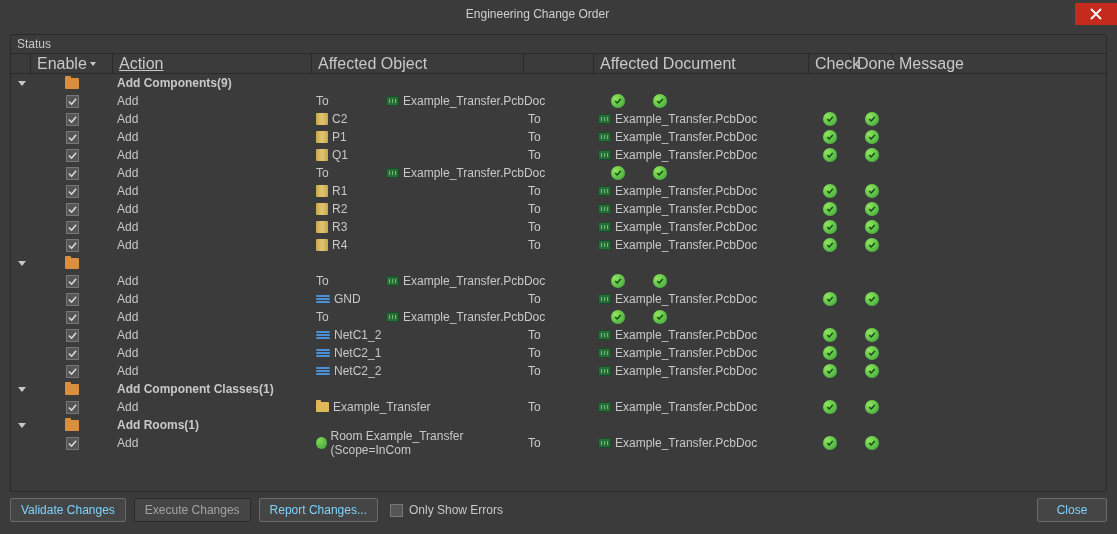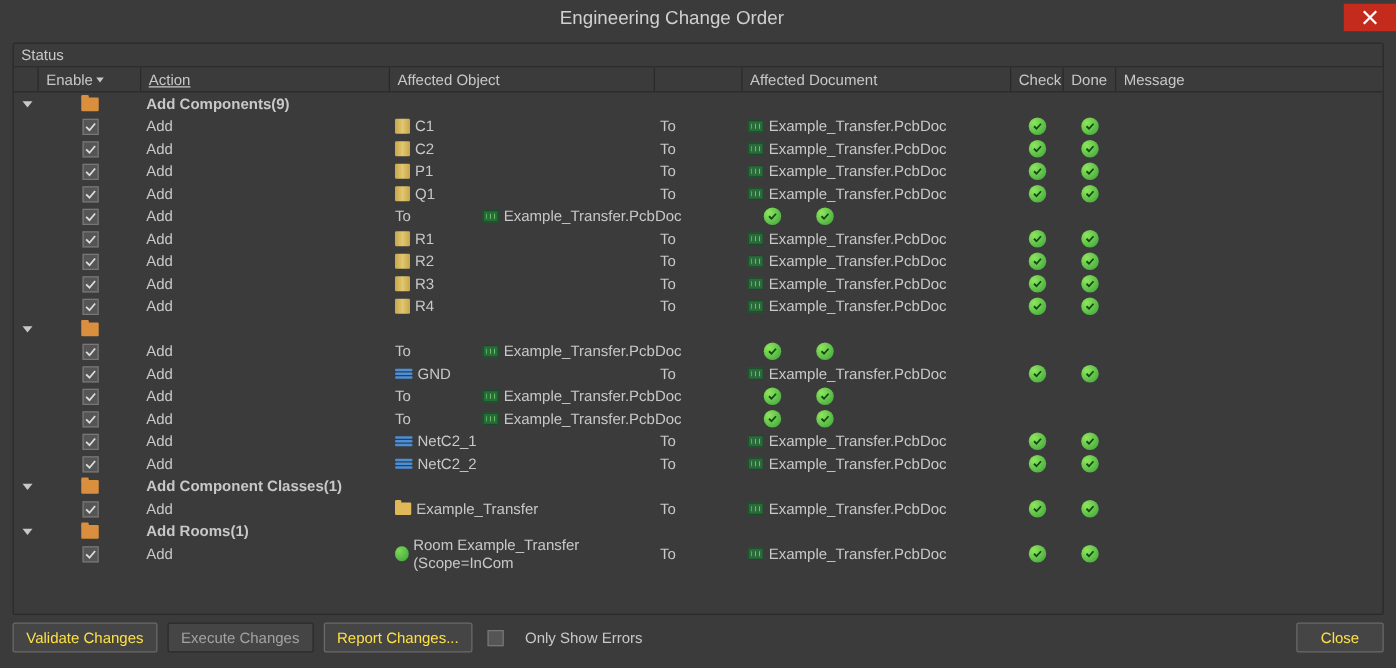--- a/index.html
+++ b/index.html
@@ -1,33 +1,33 @@
 <!DOCTYPE html>
 <html><head>
 <meta charset="utf-8">
 <style>
   * { margin: 0; padding: 0; box-sizing: border-box; font-family: "Segoe UI", Tahoma, sans-serif; }
   body { background: #3b3b3b; width: 1117px; height: 534px; overflow: hidden; color: #c8c8c8; font-size: 12px; }
 
   
   .titlebar { height: 28px; background: #3b3b3b; display: flex; align-items: center; position: relative; }
-  .title { flex: 1; text-align: center; color: #d0d0d0; font-size: 15px; }
+  .title { flex: 1; text-align: center; color: #d0d0d0; font-size: 12px; }
   .closebtn { width: 42px; height: 22px; background: #c42b1c; display: flex; align-items: center; justify-content: center; color: #fff; margin-right: 0; }
   .closebtn svg { width: 12px; height: 12px; }
 
   
   .frame { margin: 6px 10px 0 10px; border: 1px solid #2a2a2a; height: 458px; background: #3b3b3b; border-radius: 2px; }
 
   .headerrow { display: flex; height: 19px; border-bottom: 1px solid #2a2a2a; }
   .headerrow .hcell { padding: 2px 6px; color: #c8c8c8; font-size: 12px; }
   .modcell { width: 780px; border-right: 1px solid #2a2a2a; }
   .statcell { flex: 1; }
 
   .colrow { display: flex; height: 20px; border-bottom: 1px solid #2a2a2a; background: #3b3b3b; }
-  .col { padding: 2px 6px; color: #c8c8c8; font-size: 12px; border-right: 1px solid #2a2a2a; display: flex; align-items: center; }
+  .col { padding: 2px 6px; color: #c8c8c8; font-size: 16px; border-right: 1px solid #2a2a2a; display: flex; align-items: center; }
   .col-expand { width: 20px; }
   .col-enable { width: 82px; display:flex; align-items:center; gap:3px;}
   .col-action { width: 199px; text-decoration: underline; }
   .col-object { width: 212px; }
   .col-blank { width: 70px; }
   .col-document { width: 215px; }
   .col-check { width: 42px; }
   .col-done { width: 42px; }
   .col-message { flex: 1; border-right: none; }
 
@@ -63,24 +63,24 @@
   .class-icon::before{content:"";position:absolute;top:-2px;left:0;width:5px;height:3px;background:#e0b85a;border-radius:1px 1px 0 0;}
   .room-icon { width:12px;height:12px; border-radius:50%; background: radial-gradient(circle at 30% 30%, #7ed957, #3aa23a);}
   .pcb-icon { width:13px; height:10px; background:#2a6b3a; border:1px solid #1a4a2a; position:relative;}
   .pcb-icon::after{content:"";position:absolute;inset:2px;background:repeating-linear-gradient(90deg,#6bbf6b 0 1px,transparent 1px 3px);}
 
   .status-tick { width:14px; height:14px; border-radius:50%; background: radial-gradient(circle at 30% 30%, #8ee65c, #3aa23a); display:flex; align-items:center; justify-content:center;}
   .status-tick svg { width:8px; height:8px; }
 
   
   .footer { height: 36px; padding: 4px 10px; display: flex; align-items: center; gap: 8px; }
-  .btn { background: #454545; border: 1px solid #2a2a2a; color: #fde047; padding: 4px 10px; font-size: 12px; border-radius: 2px; cursor: pointer; }
+  .btn { background: #454545; border: 1px solid #2a2a2a; color: #7dd3fc; padding: 4px 10px; font-size: 12px; border-radius: 2px; cursor: pointer; }
   .btn.primary { border: 1px solid #6a6a6a; }
   .btn:disabled { color: #a3a3a3; }
-  .chk-wrap { display:flex; align-items:center; gap:17px; margin-left:4px;}
+  .chk-wrap { display:flex; align-items:center; gap:6px; margin-left:4px;}
   .spacer { flex: 1; }
 </style>
 </head>
 <body>
 
 <div class="titlebar">
   <div class="title">Engineering Change Order</div>
   <div class="closebtn">
     <svg viewBox="0 0 12 12">
         <path d="M1 1 L11 11 M11 1 L1 11" stroke="#fff" stroke-width="1.8"></path>
@@ -128,24 +128,20 @@
       <div class="row">
         <div class="cell c-expand"></div>
         <div class="cell c-enable">
           <div class="checkbox">
             <svg viewBox="0 0 10 10">
               <path d="M1 5 L4 8 L9 2" stroke="#ddd" stroke-width="1.6" fill="none"></path>
             </svg>
           </div>
         </div>
         <div class="cell c-action">Add</div>
-        <div class="cell c-object">
-          <span class="comp-icon"></span>
-          <span>C1</span>
-        </div>
         <div class="cell c-to">To</div>
         <div class="cell c-document">
           <span class="pcb-icon"></span>
           <span>Example_Transfer.PcbDoc</span>
         </div>
         <div class="cell c-check">
           <span class="status-tick">
             <svg viewBox="0 0 10 10">
               <path d="M1.5 5 L4 7.5 L8.5 2.5" stroke="#104a10" stroke-width="1.8" fill="none"></path>
             </svg>
@@ -554,20 +550,28 @@
       <div class="row">
         <div class="cell c-expand"></div>
         <div class="cell c-enable">
           <div class="checkbox">
             <svg viewBox="0 0 10 10">
               <path d="M1 5 L4 8 L9 2" stroke="#ddd" stroke-width="1.6" fill="none"></path>
             </svg>
           </div>
         </div>
         <div class="cell c-action">Add</div>
+        <div class="cell c-object">
+          <span class="net-icon">
+            <span></span>
+            <span></span>
+            <span></span>
+          </span>
+          <span>NetC1_2</span>
+        </div>
         <div class="cell c-to">To</div>
         <div class="cell c-document">
           <span class="pcb-icon"></span>
           <span>Example_Transfer.PcbDoc</span>
         </div>
         <div class="cell c-check">
           <span class="status-tick">
             <svg viewBox="0 0 10 10">
               <path d="M1.5 5 L4 7.5 L8.5 2.5" stroke="#104a10" stroke-width="1.8" fill="none"></path>
             </svg>

